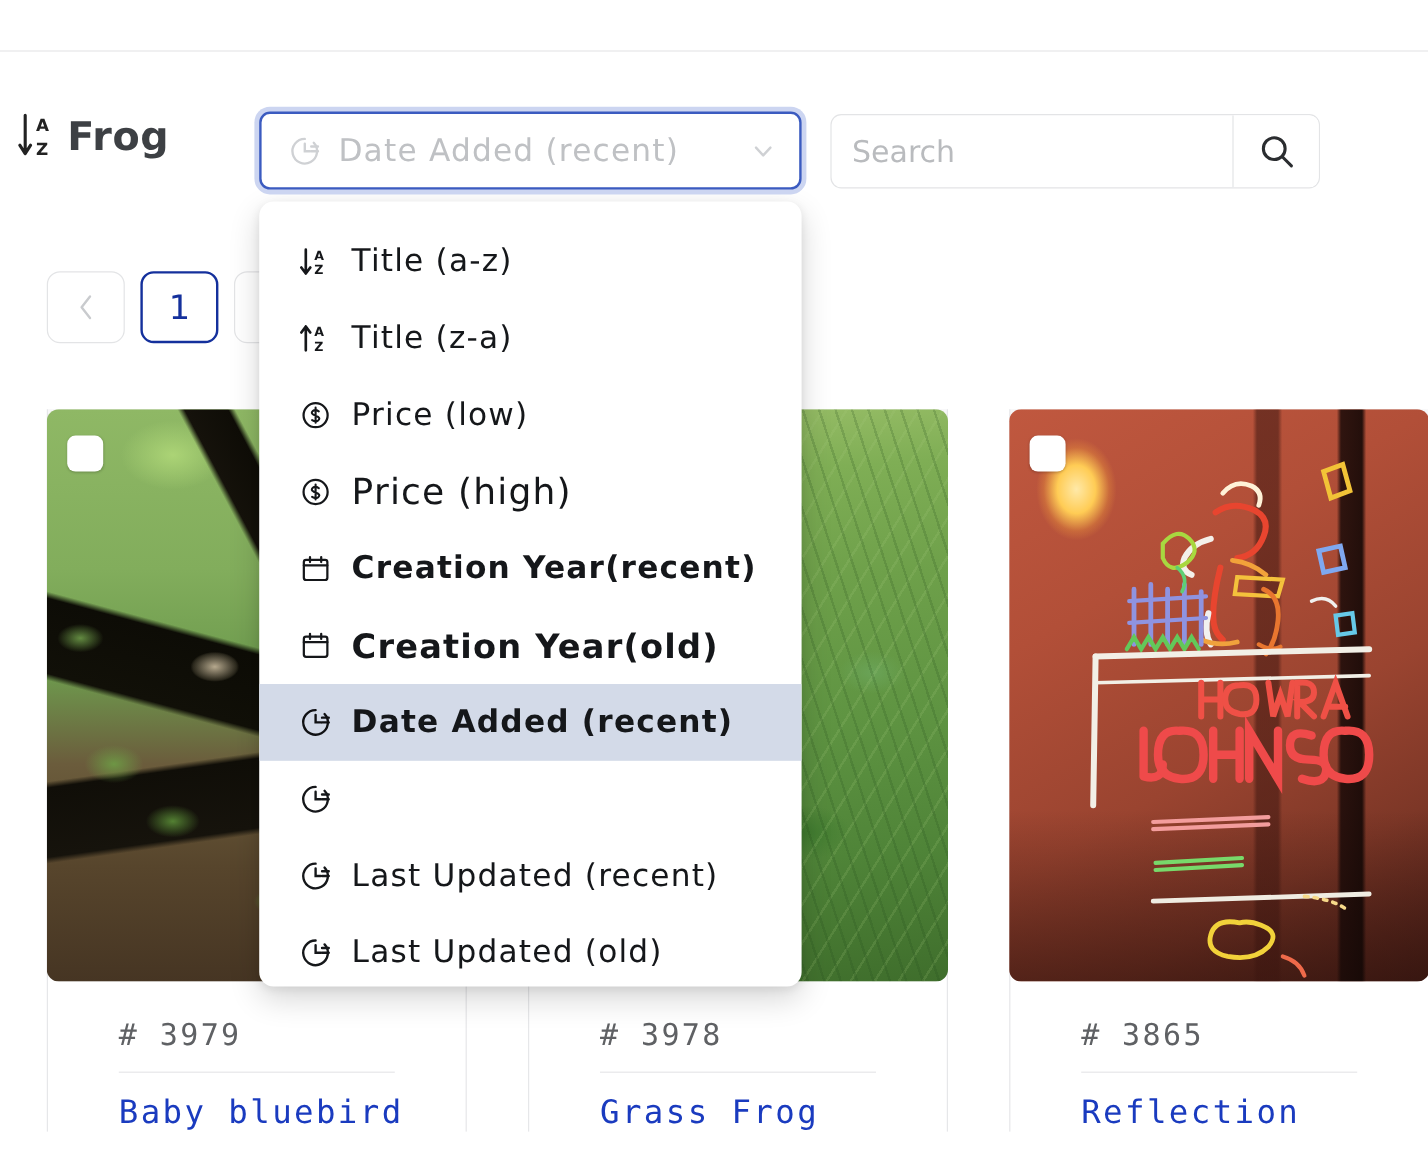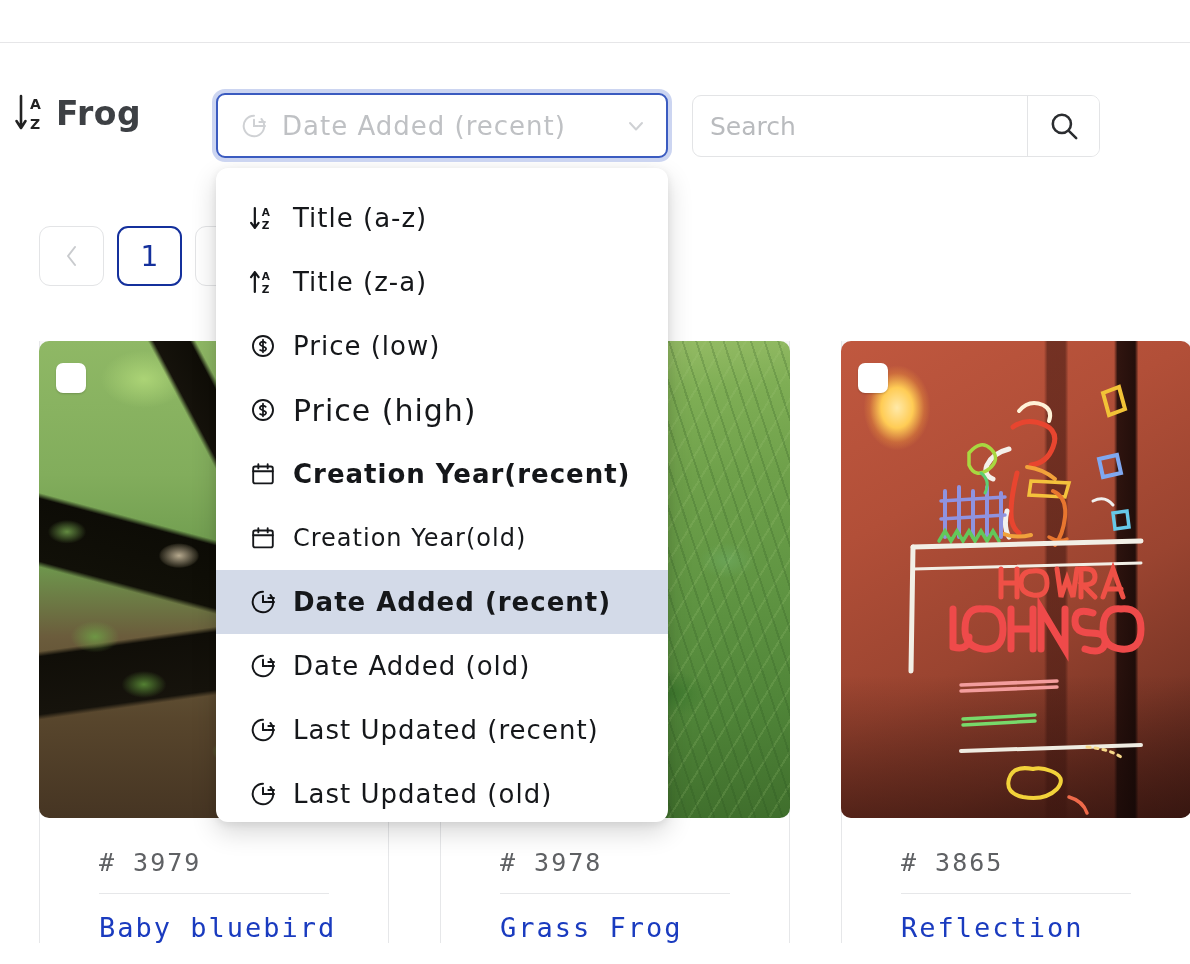--- a/index.html
+++ b/index.html
@@ -461,37 +461,36 @@
         <rect x="3.6" y="5.6" width="16.8" height="14.4" rx="1.6" stroke="#15171a" stroke-width="1.6" fill="none"></rect>
         <path d="M3.6 9.6 L20.4 9.6 M8 3.6 L8 7.2 M16 3.6 L16 7.2" stroke="#15171a" stroke-width="1.6" stroke-linecap="round"></path>
       </svg>
       <span style="font-size: 26px; letter-spacing: 1px; color: rgb(21, 23, 26); white-space: nowrap; font-weight: 700;">Creation Year(recent)</span>
     </div>
     <div style="display: flex; align-items: center; gap: 16px; height: 64px; padding: 0px 0px 0px 33px; box-sizing: border-box; cursor: pointer;">
       <svg viewBox="0 0 24 24" width="28" height="28" style="flex: 0 0 auto;">
         <rect x="3.6" y="5.6" width="16.8" height="14.4" rx="1.6" stroke="#15171a" stroke-width="1.6" fill="none"></rect>
         <path d="M3.6 9.6 L20.4 9.6 M8 3.6 L8 7.2 M16 3.6 L16 7.2" stroke="#15171a" stroke-width="1.6" stroke-linecap="round"></path>
       </svg>
-      <span style="font-size: 24px; letter-spacing: 1px; color: rgb(21, 23, 26); white-space: nowrap; font-weight: 400;">Creation Year(old)</span>
+      <span style="font-size: 28px; letter-spacing: 1px; color: rgb(21, 23, 26); white-space: nowrap; font-weight: 700;">Creation Year(old)</span>
     </div>
     <div style="display: flex; align-items: center; gap: 16px; height: 64px; padding: 0px 0px 0px 33px; box-sizing: border-box; cursor: pointer; background: rgb(211, 218, 232);">
       <svg viewBox="0 0 24 24" width="28" height="28" style="flex: 0 0 auto;">
         <path d="M12 3.2a8.8 8.8 0 1 0 6.4 2.8" stroke="#101114" stroke-width="1.7" fill="none" stroke-linecap="round"></path>
         <path d="M12 6.6 L12 12 L15.6 12" stroke="#101114" stroke-width="1.7" fill="none" stroke-linecap="round"></path>
         <path d="M16.6 8.6 L21.4 8.6 M16.6 12 L21.4 12" stroke="#101114" stroke-width="1.7" stroke-linecap="round"></path>
       </svg>
       <span style="font-size: 26px; letter-spacing: 1px; color: rgb(21, 23, 26); white-space: nowrap; font-weight: 700;">Date Added (recent)</span>
     </div>
     <div style="display: flex; align-items: center; gap: 16px; height: 64px; padding: 0px 0px 0px 33px; box-sizing: border-box; cursor: pointer;">
       <svg viewBox="0 0 24 24" width="28" height="28" style="flex: 0 0 auto;">
         <path d="M12 3.2a8.8 8.8 0 1 0 6.4 2.8" stroke="#15171a" stroke-width="1.7" fill="none" stroke-linecap="round"></path>
         <path d="M12 6.6 L12 12 L15.6 12" stroke="#15171a" stroke-width="1.7" fill="none" stroke-linecap="round"></path>
         <path d="M16.6 8.6 L21.4 8.6 M16.6 12 L21.4 12" stroke="#15171a" stroke-width="1.7" stroke-linecap="round"></path>
       </svg>
-      <span style="font-size: 26px; letter-spacing: 1px; color: rgb(21, 23, 26); white-space: nowrap; font-weight: 400;">Date Added (old)</span>
     </div>
     <div style="display: flex; align-items: center; gap: 16px; height: 64px; padding: 0px 0px 0px 33px; box-sizing: border-box; cursor: pointer;">
       <svg viewBox="0 0 24 24" width="28" height="28" style="flex: 0 0 auto;">
         <path d="M12 3.2a8.8 8.8 0 1 0 6.4 2.8" stroke="#15171a" stroke-width="1.7" fill="none" stroke-linecap="round"></path>
         <path d="M12 6.6 L12 12 L15.6 12" stroke="#15171a" stroke-width="1.7" fill="none" stroke-linecap="round"></path>
         <path d="M16.6 8.6 L21.4 8.6 M16.6 12 L21.4 12" stroke="#15171a" stroke-width="1.7" stroke-linecap="round"></path>
       </svg>
       <span style="font-size: 26px; letter-spacing: 1px; color: rgb(21, 23, 26); white-space: nowrap; font-weight: 400;">Last Updated (recent)</span>
     </div>
     <div style="display: flex; align-items: center; gap: 16px; height: 64px; padding: 0px 0px 0px 33px; box-sizing: border-box; cursor: pointer;">

